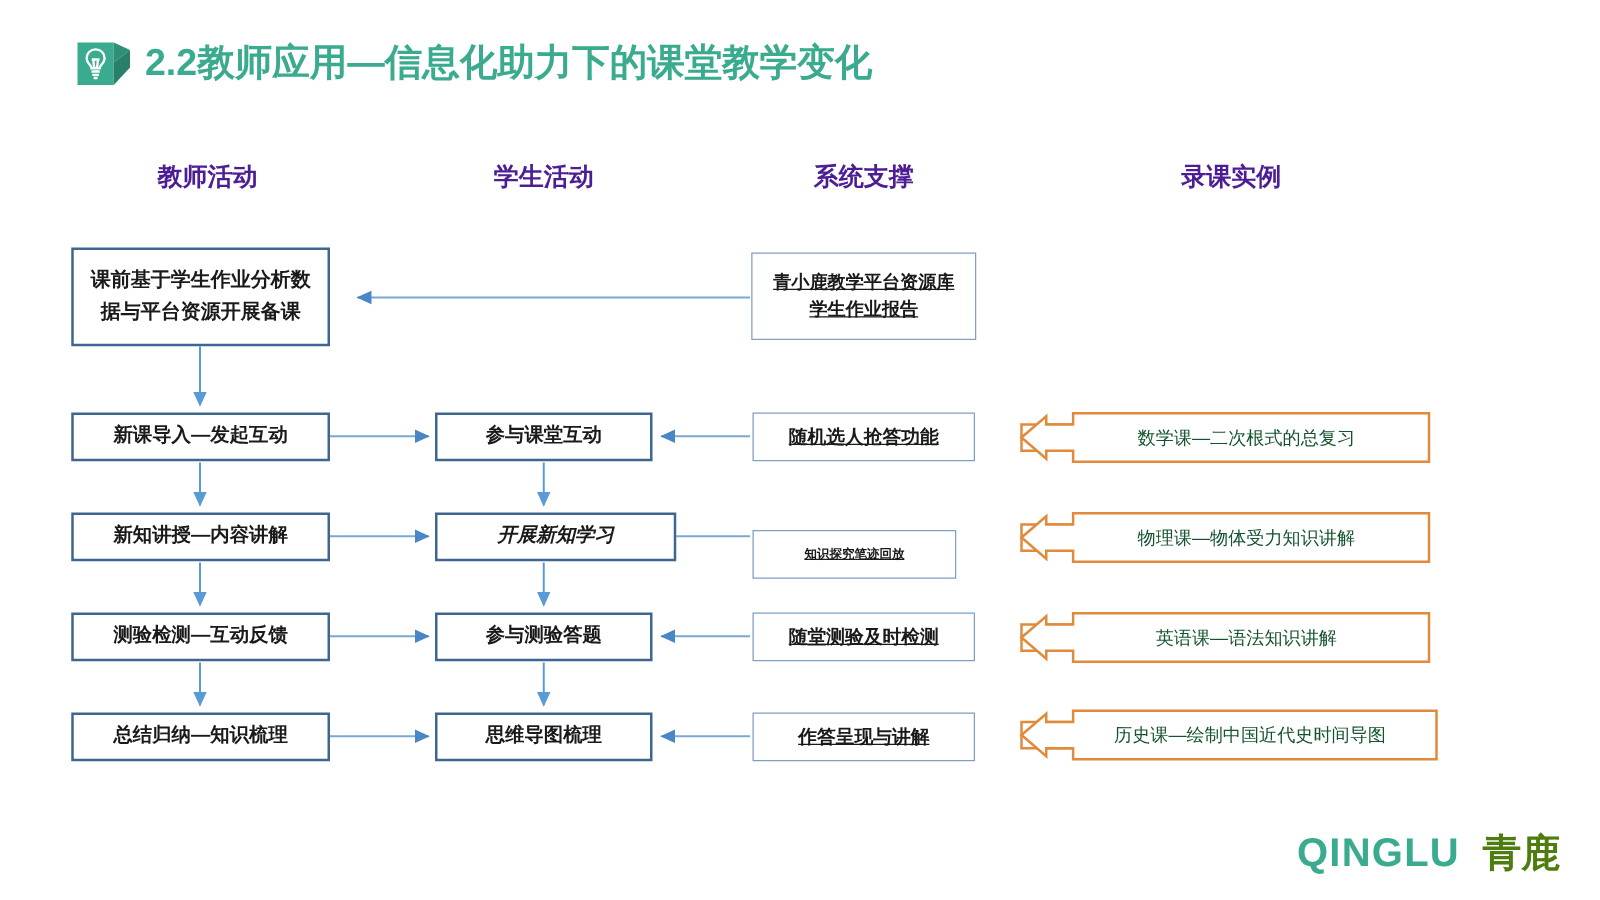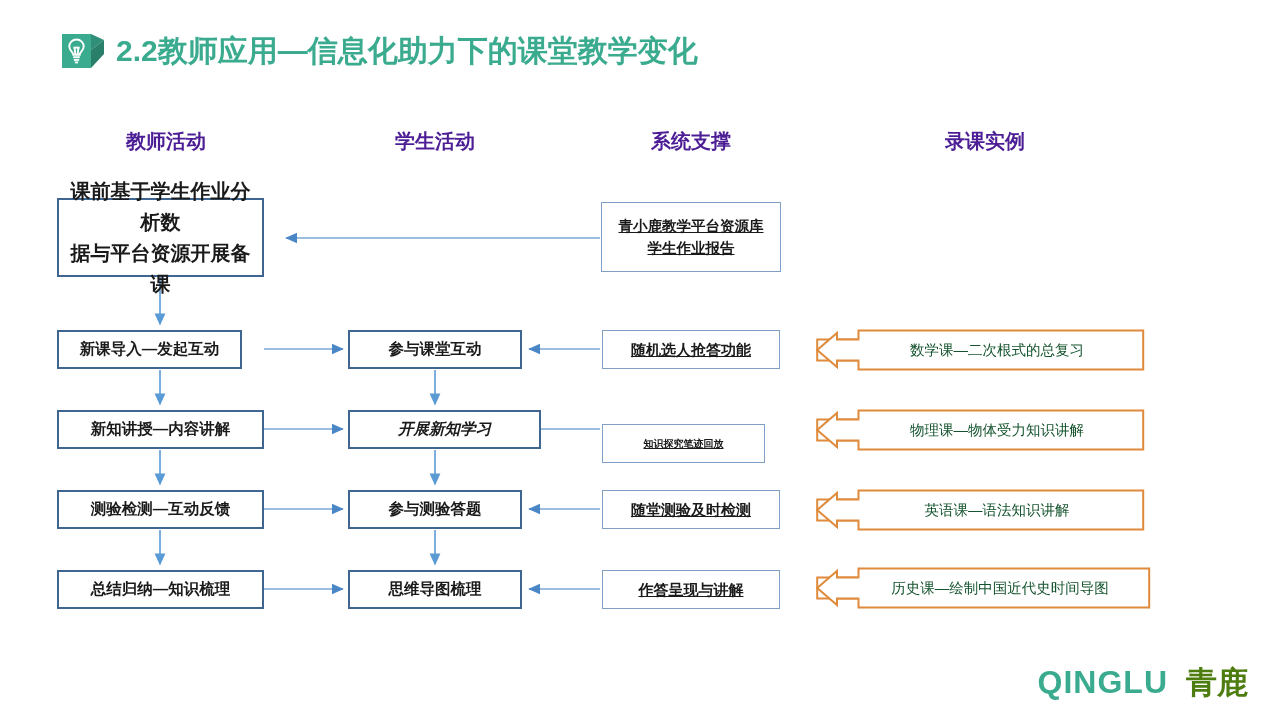--- a/index.html
+++ b/index.html
@@ -100,29 +100,29 @@
   <line x1="264" y1="429" x2="343" y2="429" stroke="#7aa8d4" stroke-width="1.6" marker-end="url(#ahR)"></line>
   <line x1="264" y1="509" x2="343" y2="509" stroke="#7aa8d4" stroke-width="1.6" marker-end="url(#ahR)"></line>
   <line x1="264" y1="589" x2="343" y2="589" stroke="#7aa8d4" stroke-width="1.6" marker-end="url(#ahR)"></line>
 
   <line x1="600" y1="349" x2="529" y2="349" stroke="#7aa8d4" stroke-width="1.6" marker-end="url(#ahL)"></line>
   <line x1="600" y1="429" x2="529" y2="429" stroke="#7aa8d4" stroke-width="1.6" marker-end="url(#ahL)"></line>
   <line x1="600" y1="509" x2="529" y2="509" stroke="#7aa8d4" stroke-width="1.6" marker-end="url(#ahL)"></line>
   <line x1="600" y1="589" x2="529" y2="589" stroke="#7aa8d4" stroke-width="1.6" marker-end="url(#ahL)"></line>
 </svg>
 
-<div class="box thick" style="left:57px;top:198px;width:207px;height:79px;font-size:20px;">
+<div class="box thick" style="left:57px;top:198px;width:207px;height:79px;font-size:16px;">
   <span class="txt">课前基于学生作业分析数<br>据与平台资源开展备课</span>
 </div>
 
 <div class="box thin" style="left:601px;top:202px;width:180px;height:70px;font-size:14.5px;">
   <span class="txt">青小鹿教学平台资源库<br>学生作业报告</span>
 </div>
 
-<div class="box thick" style="left:57px;top:330px;width:185px;height:39px;font-size:15.5px;">
+<div class="box thick" style="left:57px;top:330px;width:207px;height:39px;font-size:15.5px;">
   <span class="txt">新课导入—发起互动</span>
 </div>
 <div class="box thick" style="left:348px;top:330px;width:174px;height:39px;font-size:15.5px;">
   <span class="txt">参与课堂互动</span>
 </div>
 <div class="box thin" style="left:602px;top:330px;width:178px;height:39px;font-size:15px;">
   <span class="txt">随机选人抢答功能</span>
 </div>
 <div class="callout" style="left:815px;top:328px;width:330px;height:44px;">
   <svg width="330" height="44" viewBox="0 0 330 44">

